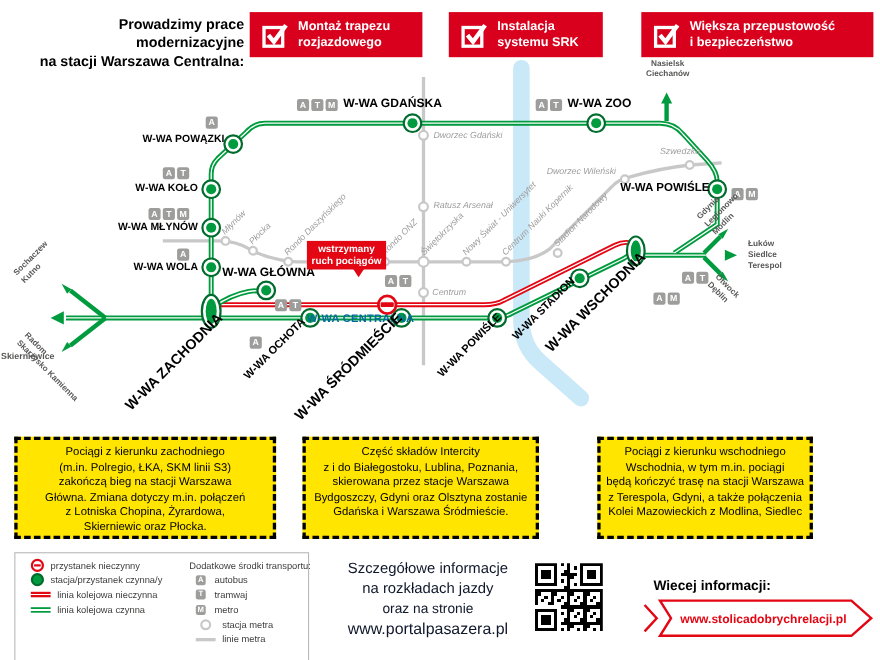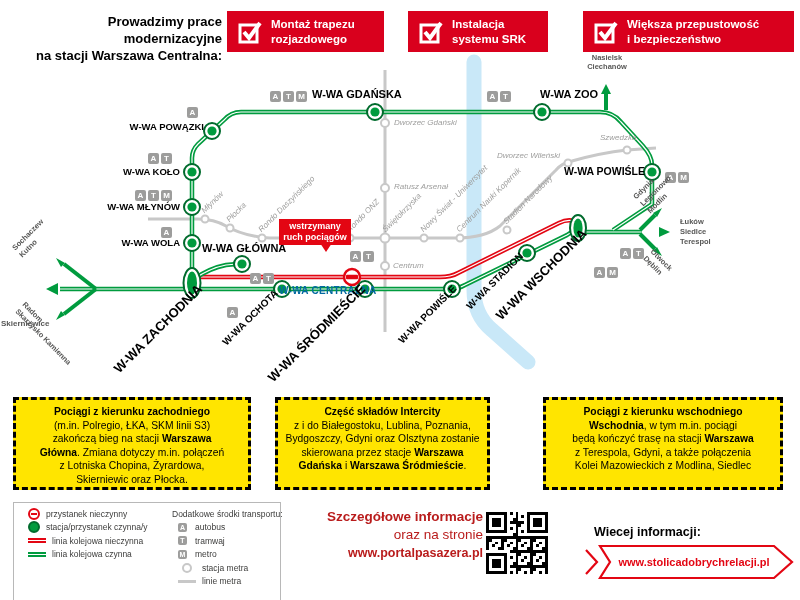--- a/index.html
+++ b/index.html
@@ -33,42 +33,42 @@
   .lbl-red{color:#0369a1;font-size:10px;font-weight:bold;letter-spacing:.3px;margin-top:30px;}
   #callout{position:absolute;left:279px;top:219px;width:70px;background:#e30613;color:#fff;
     font-size:9px;font-weight:bold;text-align:center;line-height:11px;padding:2px 1px;}
   #callout-tip{position:absolute;left:320px;top:243px;width:0;height:0;
     border-left:6px solid transparent;border-right:6px solid transparent;
     border-top:9px solid #e30613;}
   
   .ybox{position:absolute;top:397px;height:93px;background:#ffe500;border:3px dashed #000;
     box-sizing:border-box;text-align:center;font-size:10.3px;line-height:13.5px;color:#000;
     padding-top:5px;}
-  .ybox .b,.b{font-weight:bold;}
+  .ybox .b,.b{font-weight:normal;}
   
   #legend{position:absolute;left:13px;top:502px;width:268px;height:113px;background:#fff;
     border:1.5px solid #b8b8b8;box-sizing:border-box;}
   .lrow{display:flex;align-items:center;gap:6px;height:13.5px;margin-left:8px;
     font-size:8.5px;color:#3c3c3b;white-space:nowrap;}
   .lcol{position:absolute;top:4px;}
   .ic-closedstop{width:8px;height:8px;border:2px solid #e30613;border-radius:50%;
     background:#fff;position:relative;flex:0 0 auto;}
   .ic-closedstop span{position:absolute;left:1px;top:3px;width:6px;height:2px;background:#e30613;}
   .ic-station{width:8px;height:8px;border:2px solid #006b2d;border-radius:50%;
     background:#009b3e;flex:0 0 auto;}
   .ic-line{width:18px;height:5px;flex:0 0 auto;}
   .ic-redline{background:linear-gradient(#e30613 2px,#fff 2px,#fff 3px,#e30613 3px);}
   .ic-greenline{background:linear-gradient(#009b3e 2px,#fff 2px,#fff 3px,#009b3e 3px);}
   .ic-metrost{width:6px;height:6px;border:2px solid #c8c8c8;border-radius:50%;
     background:#fff;flex:0 0 auto;margin:0 4px;}
   .ic-metroline{width:18px;height:2.5px;background:#c8c8c8;flex:0 0 auto;}
   .badge.sm{width:9px;height:9px;line-height:9px;font-size:7px;}
   
-  #info-block{position:absolute;left:295px;top:508px;width:188px;text-align:right;
-    color:#b91c1c;}
+  #info-block{position:absolute;left:295px;top:508px;width:188px;text-align:center;
+    color:#0f172a;}
   #info-block div{white-space:nowrap;}
   #info-block div:nth-child(1){font-size:13.5px;line-height:18px;font-weight:bold;}
   #info-block div:nth-child(2){font-size:13.5px;line-height:18px;}
   #info-block div:nth-child(3){font-size:12.5px;line-height:18px;}
   #info-block div:nth-child(4){font-size:14.5px;line-height:20px;font-weight:bold;}
   #more-label{position:absolute;left:594px;top:525px;font-size:12.5px;font-weight:bold;color:#000;}
   .rich div{white-space:nowrap;}
 </style>
 </head>
 <body>
@@ -240,21 +240,21 @@
     <span class="lbl-red">W-WA CENTRALNA</span>
   </div>
 
   <div class="st-row" style="left:270px;top:85px;">
     <span class="badges" style="position:static;"><span class="badge">A</span><span class="badge">T</span><span class="badge">M</span></span>
     <span class="st-label big" style="position:static;">W-WA GDAŃSKA</span>
   </div>
 
   <div class="st-row" style="left:487px;top:85px;">
     <span class="badges" style="position:static;"><span class="badge">A</span><span class="badge">T</span></span>
-    <span class="st-label big" style="position:static;margin-left:24px;">W-WA ZOO</span>
+    <span class="st-label big" style="position:static;">W-WA ZOO</span>
   </div>
 
   <div class="st-label st-right" style="left:555px;top:165px;width:90px;font-size:10.5px;">W-WA POWIŚLE</div>
   <div class="badges" style="left:665px;top:166px;"><span class="badge">A</span><span class="badge">M</span></div>
 
   <div class="badges" style="left:620px;top:242px;"><span class="badge">A</span><span class="badge">T</span></div>
   <div class="badges" style="left:594px;top:261px;"><span class="badge">A</span><span class="badge">M</span></div>
   <div class="badges" style="left:227px;top:301px;"><span class="badge">A</span></div>
 
   <div class="rot-st" style="left:224px;top:338px;">W-WA OCHOTA</div>
@@ -316,25 +316,25 @@
       <div><span class="b">Pociągi z kierunku zachodniego</span></div>
       <div><span>(m.in. Polregio, ŁKA, SKM linii S3)</span></div>
       <div><span>zakończą bieg na stacji </span><span class="b">Warszawa</span></div>
       <div><span class="b">Główna</span><span>. Zmiana dotyczy m.in. połączeń</span></div>
       <div><span>z Lotniska Chopina, Żyrardowa,</span></div>
       <div><span>Skierniewic oraz Płocka.</span></div>
     </div>
   <div class="ybox rich" style="left:275px;width:215px;">
       <div><span class="b">Część składów Intercity</span></div>
       <div><span>z i do Białegostoku, Lublina, Poznania,</span></div>
+      <div><span>skierowana przez stacje </span><span class="b">Warszawa</span></div>
       <div><span>Bydgoszczy, Gdyni oraz Olsztyna zostanie</span></div>
-      <div><span>skierowana przez stacje </span><span class="b">Warszawa</span></div>
       <div><span class="b">Gdańska</span><span> i </span><span class="b">Warszawa Śródmieście</span><span>.</span></div>
     </div>
-  <div class="ybox rich" style="left:543px;width:240px;">
+  <div class="ybox rich" style="left:543px;width:196px;">
       <div><span class="b">Pociągi z kierunku wschodniego</span></div>
       <div><span class="b">Wschodnia</span><span>, w tym m.in. pociągi</span></div>
       <div><span>będą kończyć trasę na stacji </span><span class="b">Warszawa</span></div>
       <div><span>z Terespola, Gdyni, a także połączenia</span></div>
       <div><span>Kolei Mazowieckich z Modlina, Siedlec</span></div>
     </div>
 
   <div id="legend">
     <div class="lcol" style="left:6px;">
       <div class="lrow">
@@ -376,20 +376,21 @@
       </div>
       <div class="lrow">
         <span class="ic-metroline"></span>
         <span>linie metra</span>
       </div>
     </div>
   </div>
 
   <div id="info-block" class="rich">
       <div><span class="b">Szczegółowe informacje</span></div>
+      <div><span>na </span><span class="b">rozkładach jazdy</span></div>
       <div><span>oraz na stronie</span></div>
       <div><span class="b">www.portalpasazera.pl</span></div>
     </div>
 
   <svg class="abs" style="left:486px;top:512px;" width="62" height="62" viewBox="0 0 21 21" shape-rendering="crispEdges">
     <rect x="0" y="0" width="21" height="21" fill="#fff"></rect>
     <path fill="#000" fill-rule="evenodd" d="M0 0h7v7H0z M1 1v5h5V1z M14 0h7v7h-7z M15 1v5h5V1z M0 14h7v7H0z M1 15v5h5v-5z"></path>
     <path fill="#000" d="M2 2h3v3H2z M16 2h3v3h-3z M2 16h3v3H2z"></path>
     <path id="qr-mods" fill="#000" d="M8 0h1v1h-1zM10 0h1v1h-1zM10 1h1v1h-1zM12 1h1v1h-1zM9 2h1v1h-1zM10 2h1v1h-1zM8 3h1v1h-1zM9 3h1v1h-1zM10 3h1v1h-1zM11 3h1v1h-1zM12 3h1v1h-1zM10 4h1v1h-1zM11 4h1v1h-1zM8 5h1v1h-1zM10 5h1v1h-1zM10 6h1v1h-1zM12 6h1v1h-1zM9 7h1v1h-1zM10 7h1v1h-1zM0 8h1v1h-1zM1 8h1v1h-1zM2 8h1v1h-1zM3 8h1v1h-1zM4 8h1v1h-1zM5 8h1v1h-1zM6 8h1v1h-1zM7 8h1v1h-1zM8 8h1v1h-1zM9 8h1v1h-1zM10 8h1v1h-1zM11 8h1v1h-1zM12 8h1v1h-1zM13 8h1v1h-1zM14 8h1v1h-1zM15 8h1v1h-1zM16 8h1v1h-1zM17 8h1v1h-1zM18 8h1v1h-1zM19 8h1v1h-1zM20 8h1v1h-1zM0 9h1v1h-1zM1 9h1v1h-1zM5 9h1v1h-1zM6 9h1v1h-1zM10 9h1v1h-1zM11 9h1v1h-1zM15 9h1v1h-1zM16 9h1v1h-1zM20 9h1v1h-1zM0 10h1v1h-1zM3 10h1v1h-1zM5 10h1v1h-1zM8 10h1v1h-1zM10 10h1v1h-1zM13 10h1v1h-1zM15 10h1v1h-1zM18 10h1v1h-1zM20 10h1v1h-1zM0 11h1v1h-1zM2 11h1v1h-1zM5 11h1v1h-1zM7 11h1v1h-1zM10 11h1v1h-1zM12 11h1v1h-1zM15 11h1v1h-1zM17 11h1v1h-1zM20 11h1v1h-1zM0 12h1v1h-1zM4 12h1v1h-1zM5 12h1v1h-1zM9 12h1v1h-1zM10 12h1v1h-1zM14 12h1v1h-1zM15 12h1v1h-1zM19 12h1v1h-1zM20 12h1v1h-1zM8 13h1v1h-1zM9 13h1v1h-1zM10 13h1v1h-1zM11 13h1v1h-1zM12 13h1v1h-1zM13 13h1v1h-1zM14 13h1v1h-1zM15 13h1v1h-1zM16 13h1v1h-1zM17 13h1v1h-1zM18 13h1v1h-1zM19 13h1v1h-1zM20 13h1v1h-1zM10 14h1v1h-1zM11 14h1v1h-1zM15 14h1v1h-1zM16 14h1v1h-1zM20 14h1v1h-1zM8 15h1v1h-1zM10 15h1v1h-1zM13 15h1v1h-1zM15 15h1v1h-1zM18 15h1v1h-1zM20 15h1v1h-1zM10 16h1v1h-1zM12 16h1v1h-1zM15 16h1v1h-1zM17 16h1v1h-1zM20 16h1v1h-1zM9 17h1v1h-1zM10 17h1v1h-1zM14 17h1v1h-1zM15 17h1v1h-1zM19 17h1v1h-1zM20 17h1v1h-1zM8 18h1v1h-1zM9 18h1v1h-1zM10 18h1v1h-1zM11 18h1v1h-1zM12 18h1v1h-1zM13 18h1v1h-1zM14 18h1v1h-1zM15 18h1v1h-1zM16 18h1v1h-1zM17 18h1v1h-1zM18 18h1v1h-1zM19 18h1v1h-1zM20 18h1v1h-1zM10 19h1v1h-1zM11 19h1v1h-1zM15 19h1v1h-1zM16 19h1v1h-1zM20 19h1v1h-1zM8 20h1v1h-1zM10 20h1v1h-1zM13 20h1v1h-1zM15 20h1v1h-1zM18 20h1v1h-1zM20 20h1v1h-1z"></path>
   </svg>

